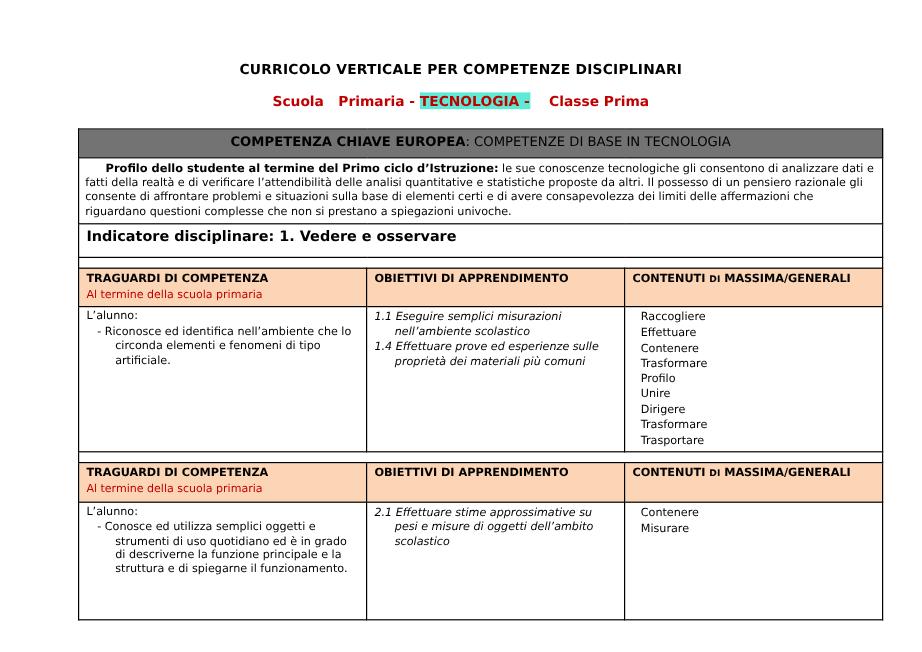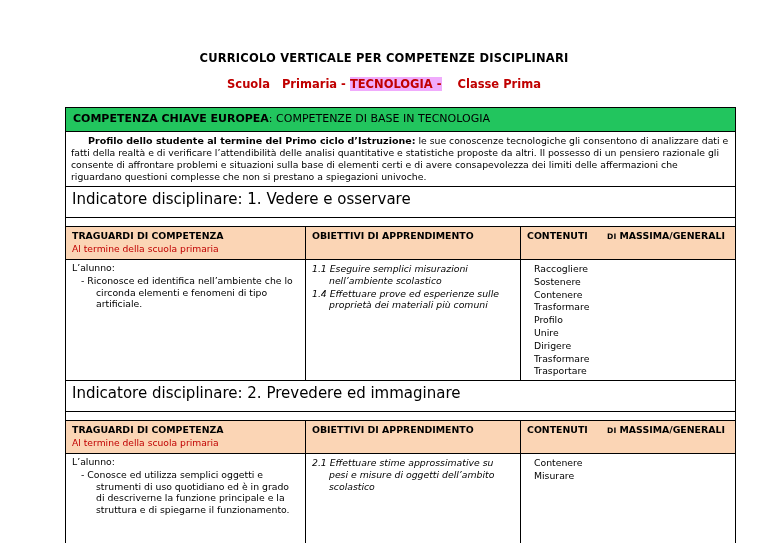--- a/index.html
+++ b/index.html
@@ -18,66 +18,67 @@
     margin-top: 36px;
   }
   .subtitle {
     margin-top: 12px;
     text-align: center;
     font-size: 11.5px;
     font-weight: bold;
     color: #C00000;
     white-space: pre;
   }
-  .subtitle .hl { background: #f0abfc; }
+  .subtitle .hl { background: #5eead4; }
 
   table.doc {
     border-collapse: collapse;
     table-layout: fixed;
     width: 670px;
     margin: 16px 0 0 65px;
   }
   col.c1 { width: 240px; }
   col.c2 { width: 215px; }
   col.c3 { width: 215px; }
   td {
     border: 1px solid #000;
     vertical-align: top;
     font-size: 9.3px;
     line-height: 1.27;
     padding: 2px 6px 3px 6px;
     word-wrap: break-word;
   }
   .cell-competenza {
-    background: #22c55e;
+    background: #737373;
     font-size: 11px;
     padding: 4px 7px 5px 7px;
+    text-align: center;
   }
   .b { font-weight: bold; }
   .cell-profilo { padding: 3px 5px 4px 5px; }
   .cell-profilo .lab { font-weight: bold; font-size: 9.5px; margin-left: 17px; }
   .cell-indicatore {
-    font-weight: normal;
-    font-size: 15px;
+    font-weight: bold;
+    font-size: 12px;
     padding: 3px 6px 8px 6px;
   }
   tr.spacer td { height: 8px; padding: 0; }
   .cell-head {
     background: #FBD5B5;
     font-weight: bold;
     font-size: 9.4px;
     padding: 3px 6px 4px 6px;
   }
   .head-sub {
     color: #C00000;
     font-weight: normal;
     font-size: 9.2px;
     margin-top: 1px;
   }
-  .sc { font-size: 7.6px; margin-left: 16px; }
+  .sc { font-size: 7.6px; }
   tr.content-1 td { height: 112px; }
   tr.content-2 td { height: 92px; }
   .tr-item { padding-left: 24px; text-indent: -15px; margin-top: 1px; }
   .ob-item { padding-left: 17px; text-indent: -17px; margin-top: 1px; font-style: italic; }
   .cell-contenuti { padding-left: 13px; }
   .ct-item { margin-top: 1px; }
 </style>
 </head>
 <body>
 
@@ -124,34 +125,31 @@
       <td>
         <div>L’alunno:</div>
         <div class="tr-item">-  Riconosce ed identifica nell’ambiente che lo circonda elementi e fenomeni di tipo artificiale.</div>
       </td>
       <td>
         <div class="ob-item">1.1 Eseguire semplici misurazioni nell’ambiente scolastico</div>
         <div class="ob-item">1.4 Effettuare prove ed esperienze sulle proprietà dei materiali più comuni</div>
       </td>
       <td class="cell-contenuti">
         <div class="ct-item">Raccogliere</div>
-        <div class="ct-item">Sostenere</div>
+        <div class="ct-item">Effettuare</div>
         <div class="ct-item">Contenere</div>
         <div class="ct-item">Trasformare</div>
         <div class="ct-item">Profilo</div>
         <div class="ct-item">Unire</div>
         <div class="ct-item">Dirigere</div>
         <div class="ct-item">Trasformare</div>
         <div class="ct-item">Trasportare</div>
       </td>
     </tr>
 
-    <tr>
-      <td colspan="3" class="cell-indicatore"><span>Indicatore disciplinare</span><span>: 2. Prevedere ed immaginare</span></td>
-    </tr>
 
     <tr class="spacer">
       <td colspan="3"></td>
     </tr>
 
     <tr>
       <td class="cell-head">
         <div>TRAGUARDI DI COMPETENZA</div>
         <div class="head-sub">Al termine della scuola primaria</div>
       </td>

